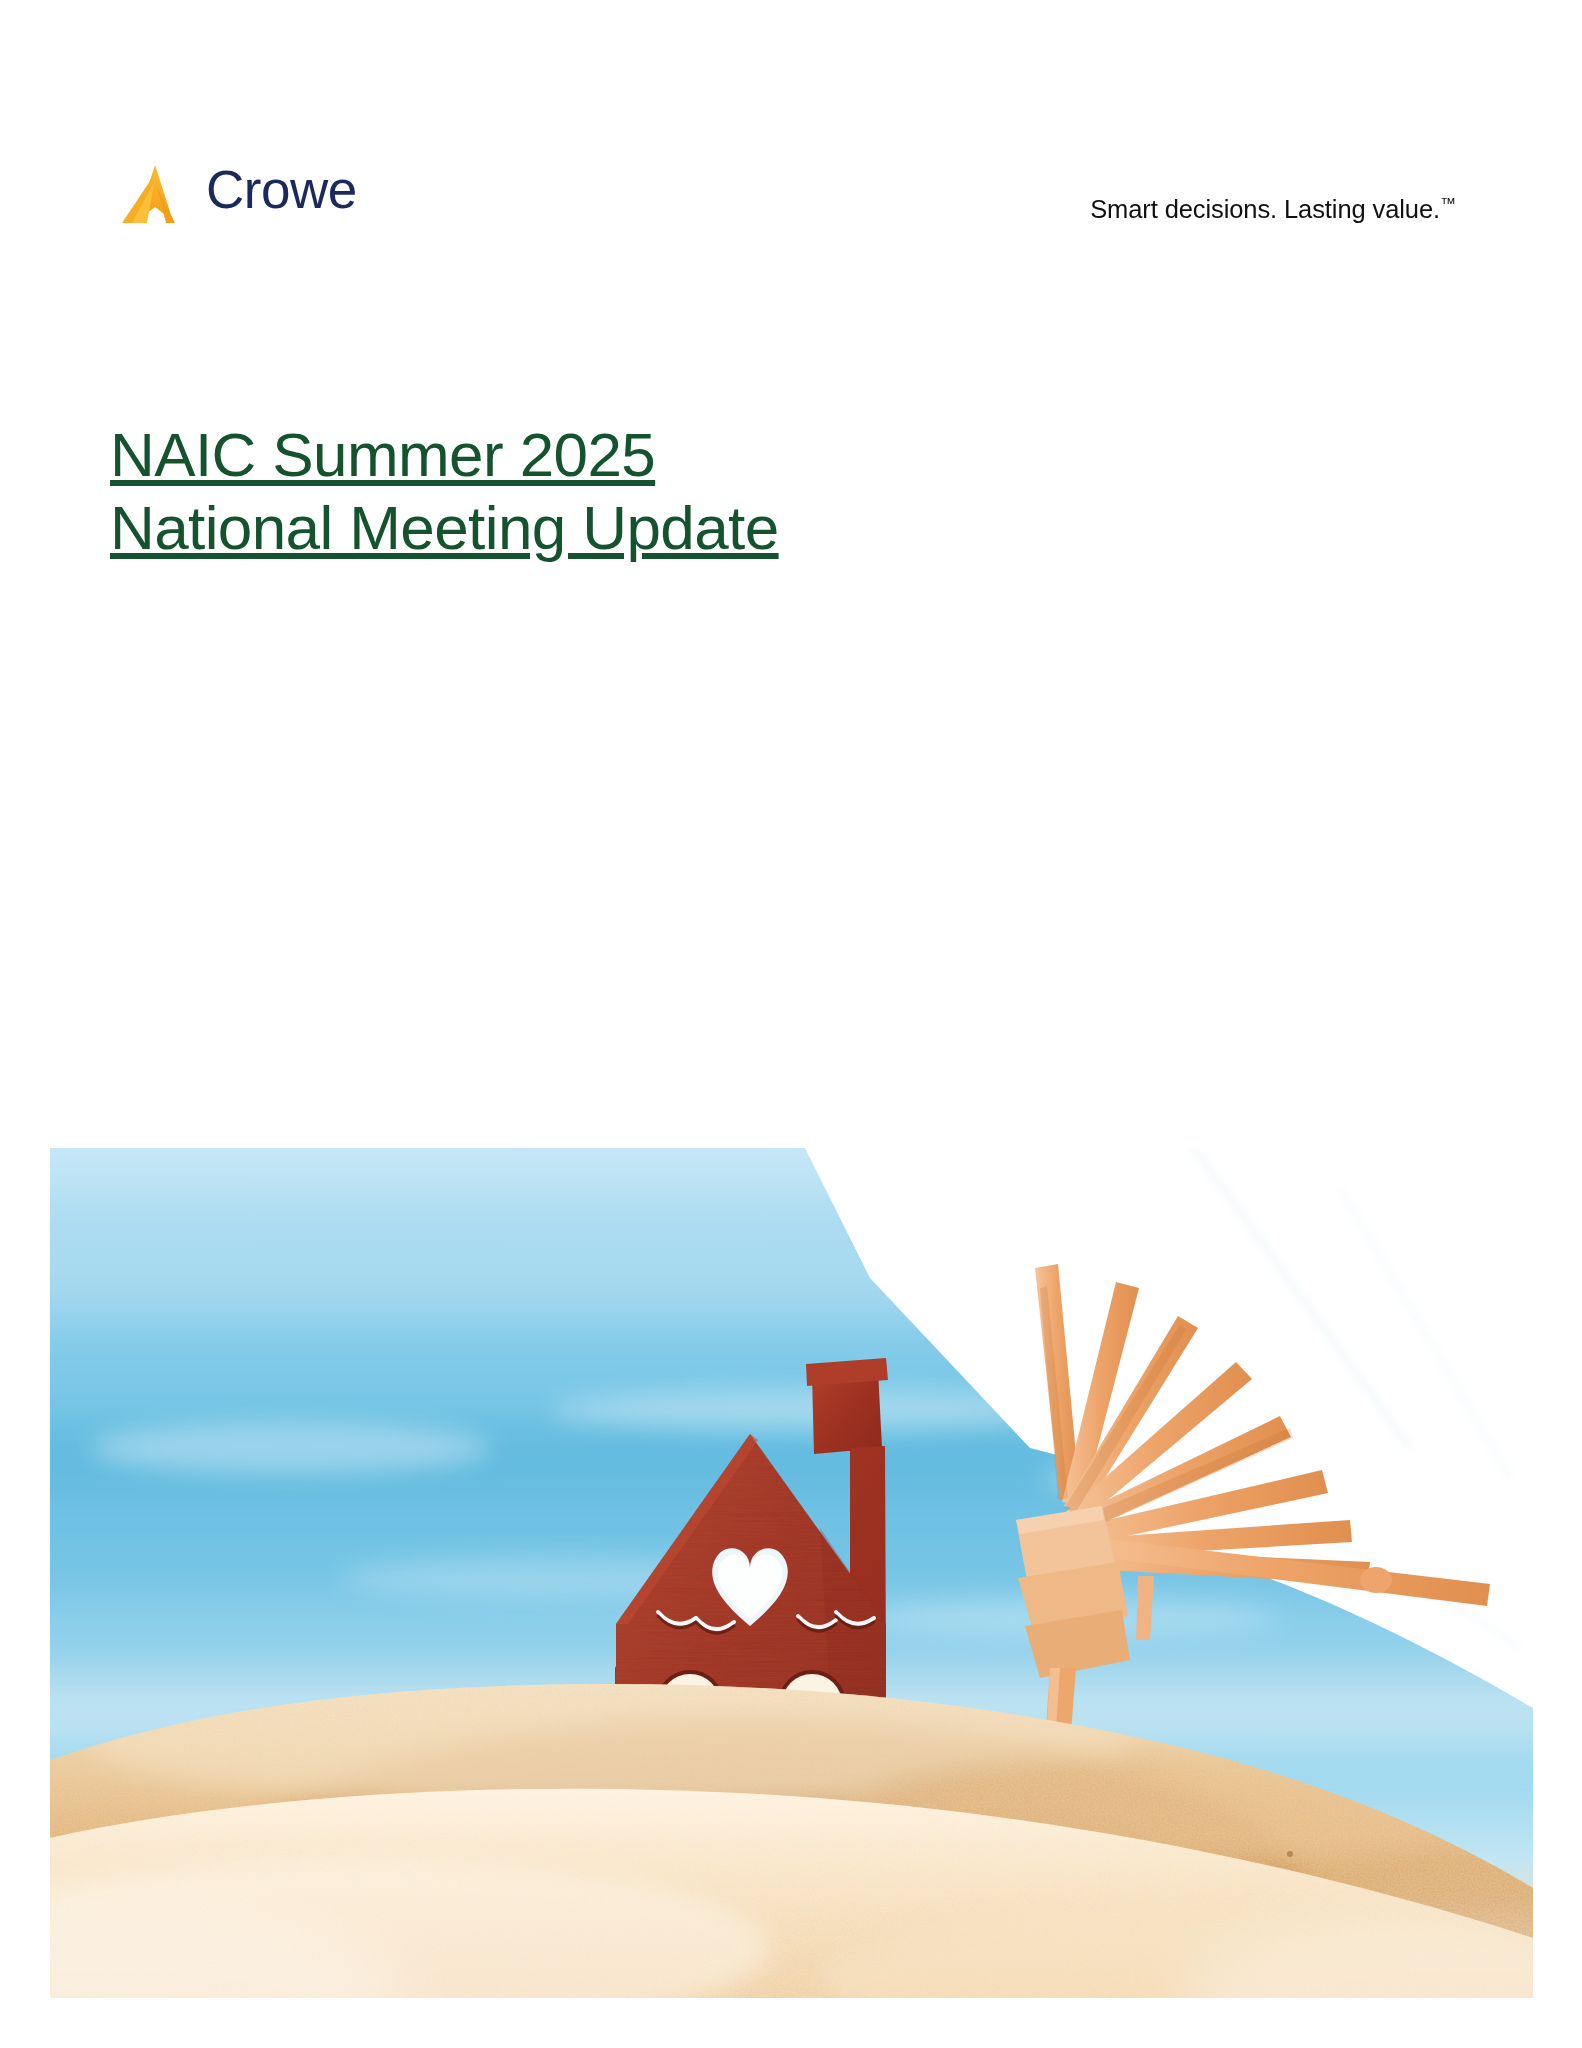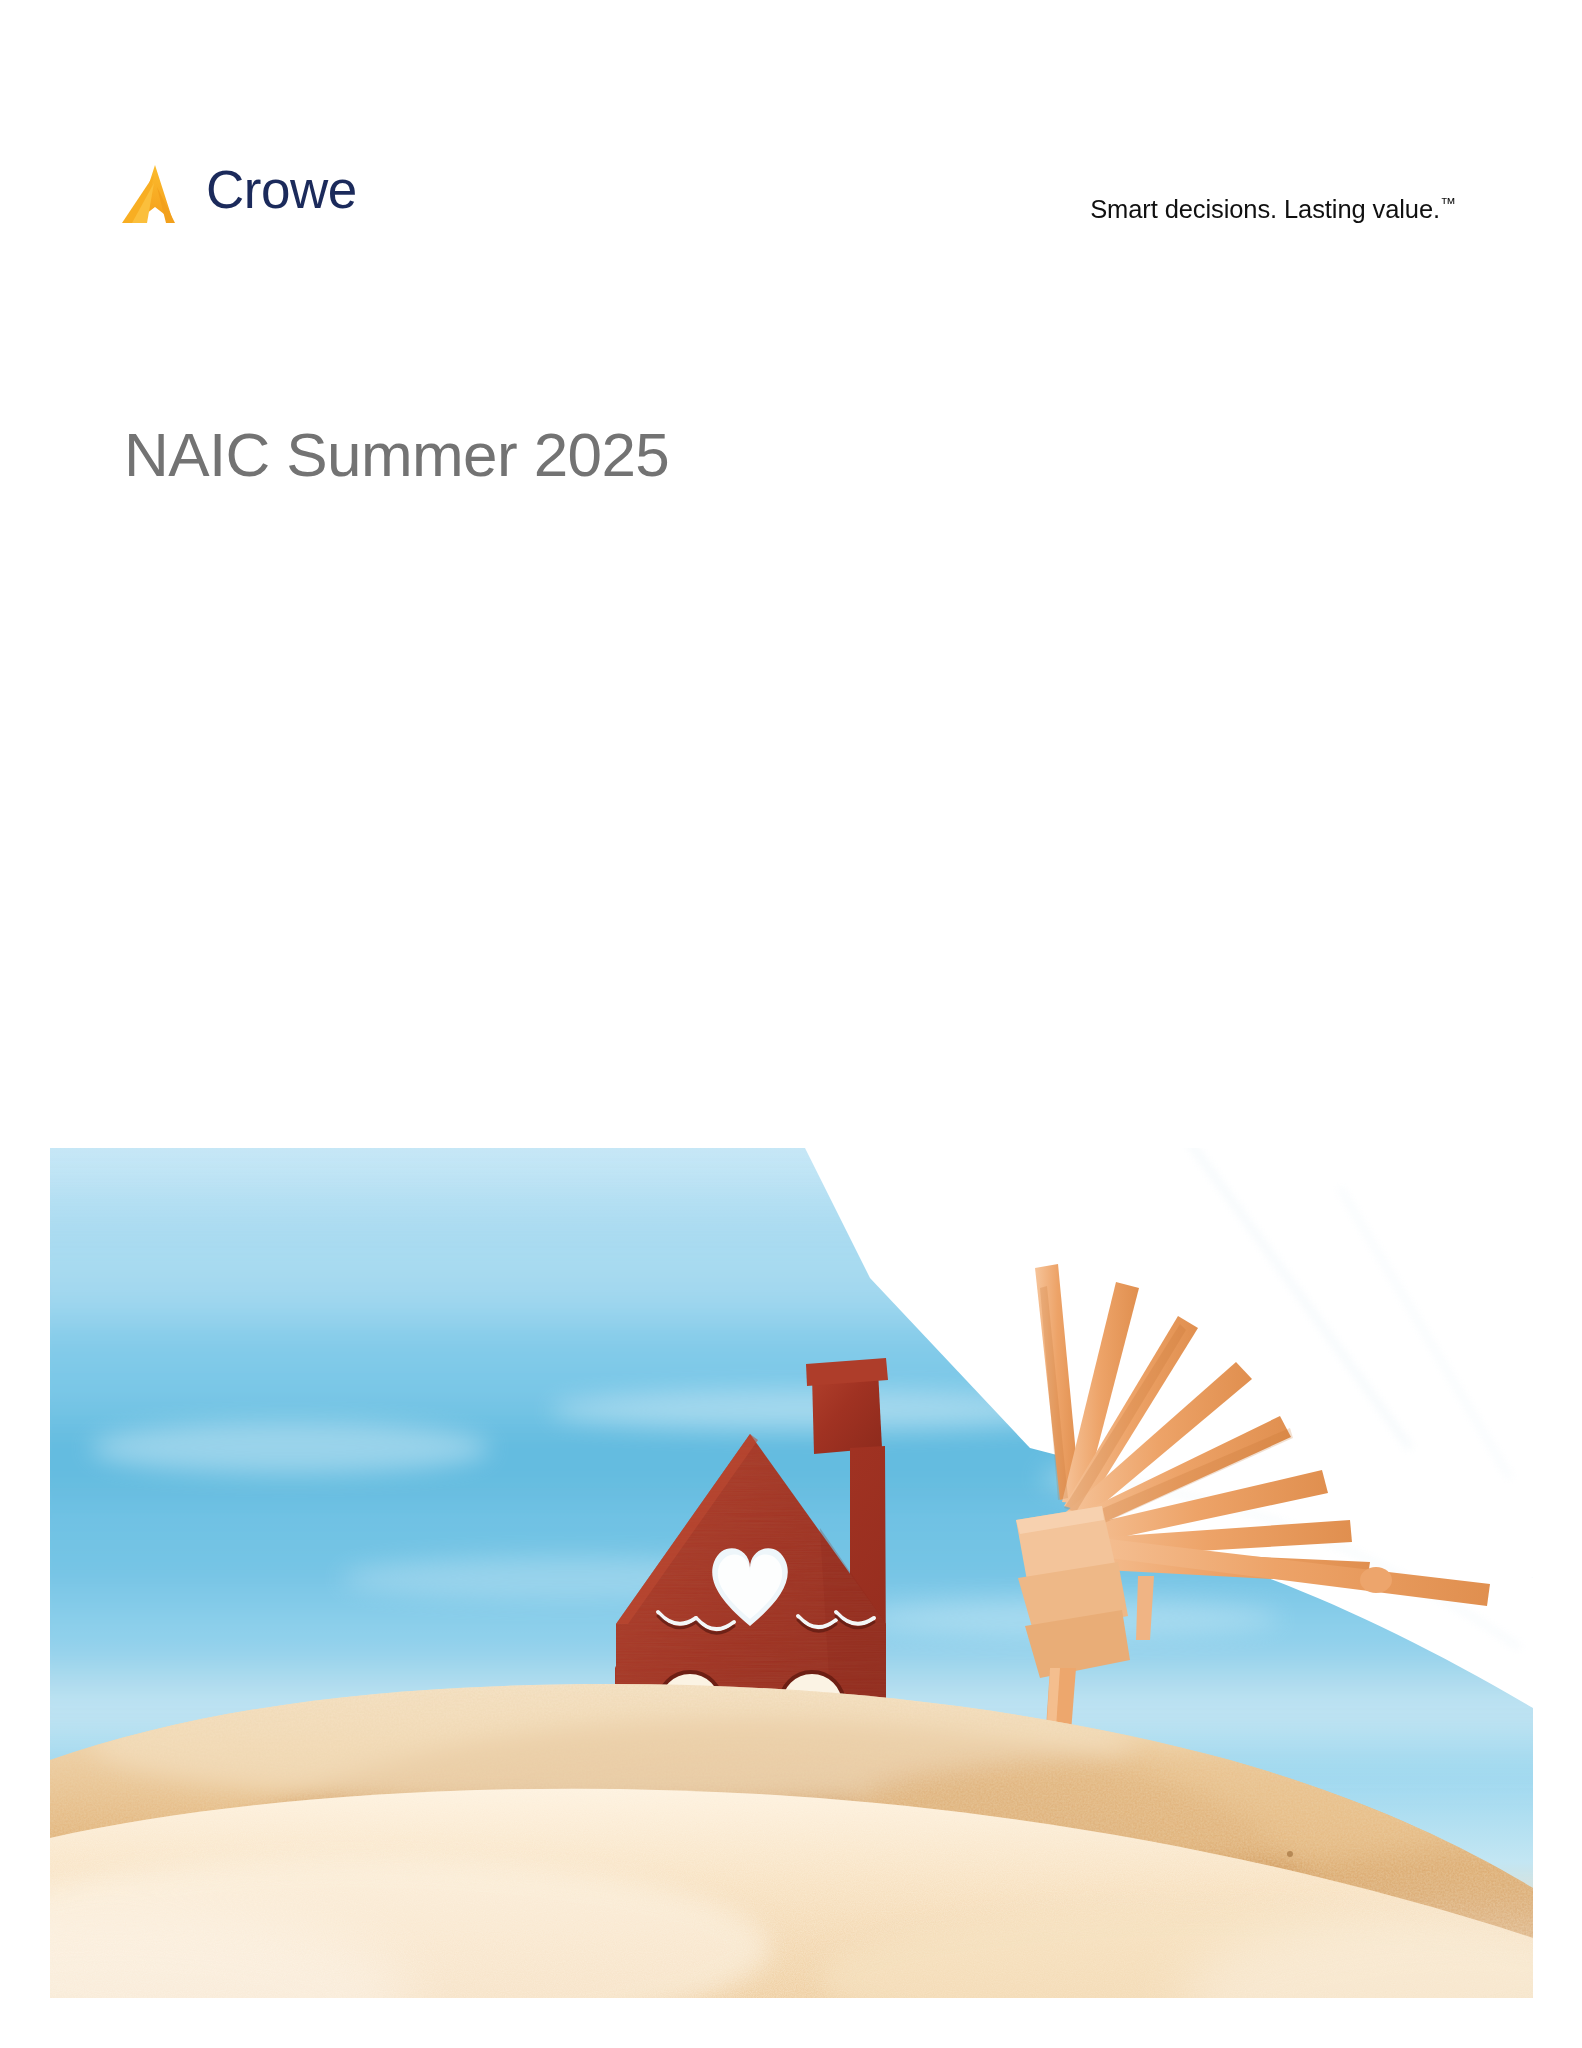--- a/index.html
+++ b/index.html
@@ -57,27 +57,28 @@
   }
   .tagline .tm {
     font-size: 16px;
     vertical-align: 9px;
     letter-spacing: 0;
   }
 
   
   .doc-title {
     position: absolute;
-    left: 124px;
+    left: 110px;
     top: 418px;
     font-size: 62px;
     line-height: 1.18;
-    color: #737373;
+    color: #14532d;
     font-weight: 400;
     letter-spacing: -0.6px;
+    text-decoration: underline;
   }
   .doc-title .line { display: block; white-space: nowrap; }
 
   
   .hero-photo {
     position: absolute;
     left: 50px;
     top: 1148px;
     width: 1483px;
     height: 850px;
@@ -110,20 +111,21 @@
     </svg>
     <div class="brand-word">Crowe</div>
   </div>
 
   <div class="tagline">
     <span>Smart decisions. Lasting value.</span><span class="tm">™</span>
   </div>
 
   <div class="doc-title">
     <span class="line">NAIC Summer 2025</span>
+    <span class="line">National Meeting Update</span>
   </div>
 
   <div class="hero-photo">
     <svg viewBox="0 0 1483 850" preserveAspectRatio="none" aria-hidden="true">
       <defs>
 
         <linearGradient id="gSea" x1="0" y1="0" x2="0" y2="1">
           <stop offset="0.00" stop-color="#c6e7f6"></stop>
           <stop offset="0.10" stop-color="#b4dff3"></stop>
           <stop offset="0.22" stop-color="#95d2ee"></stop>

